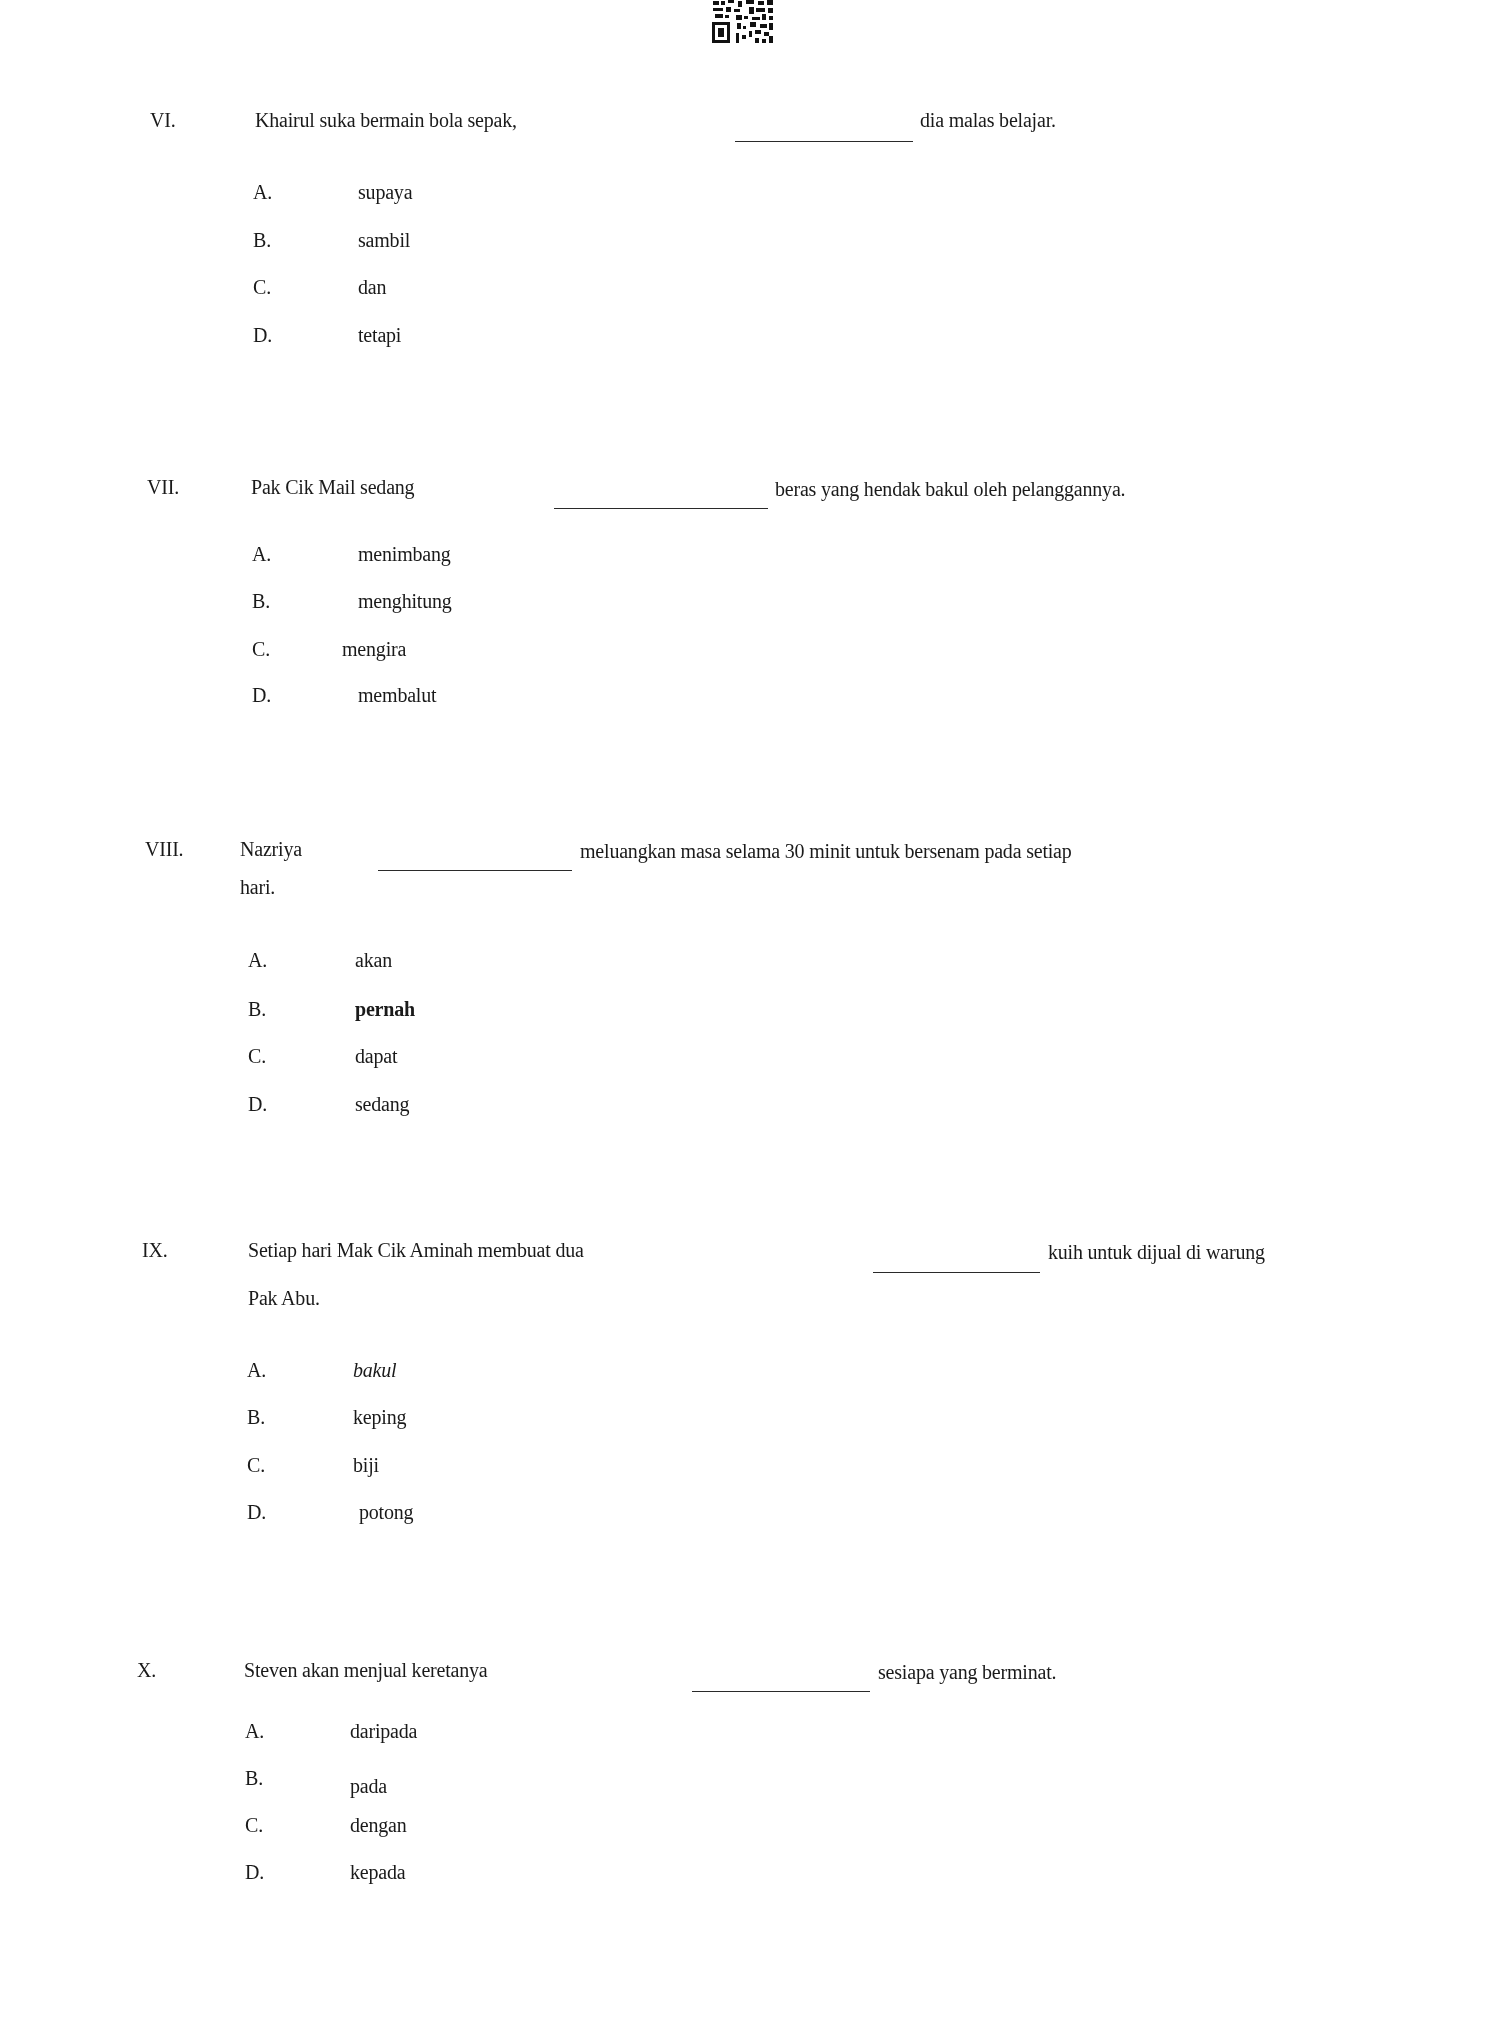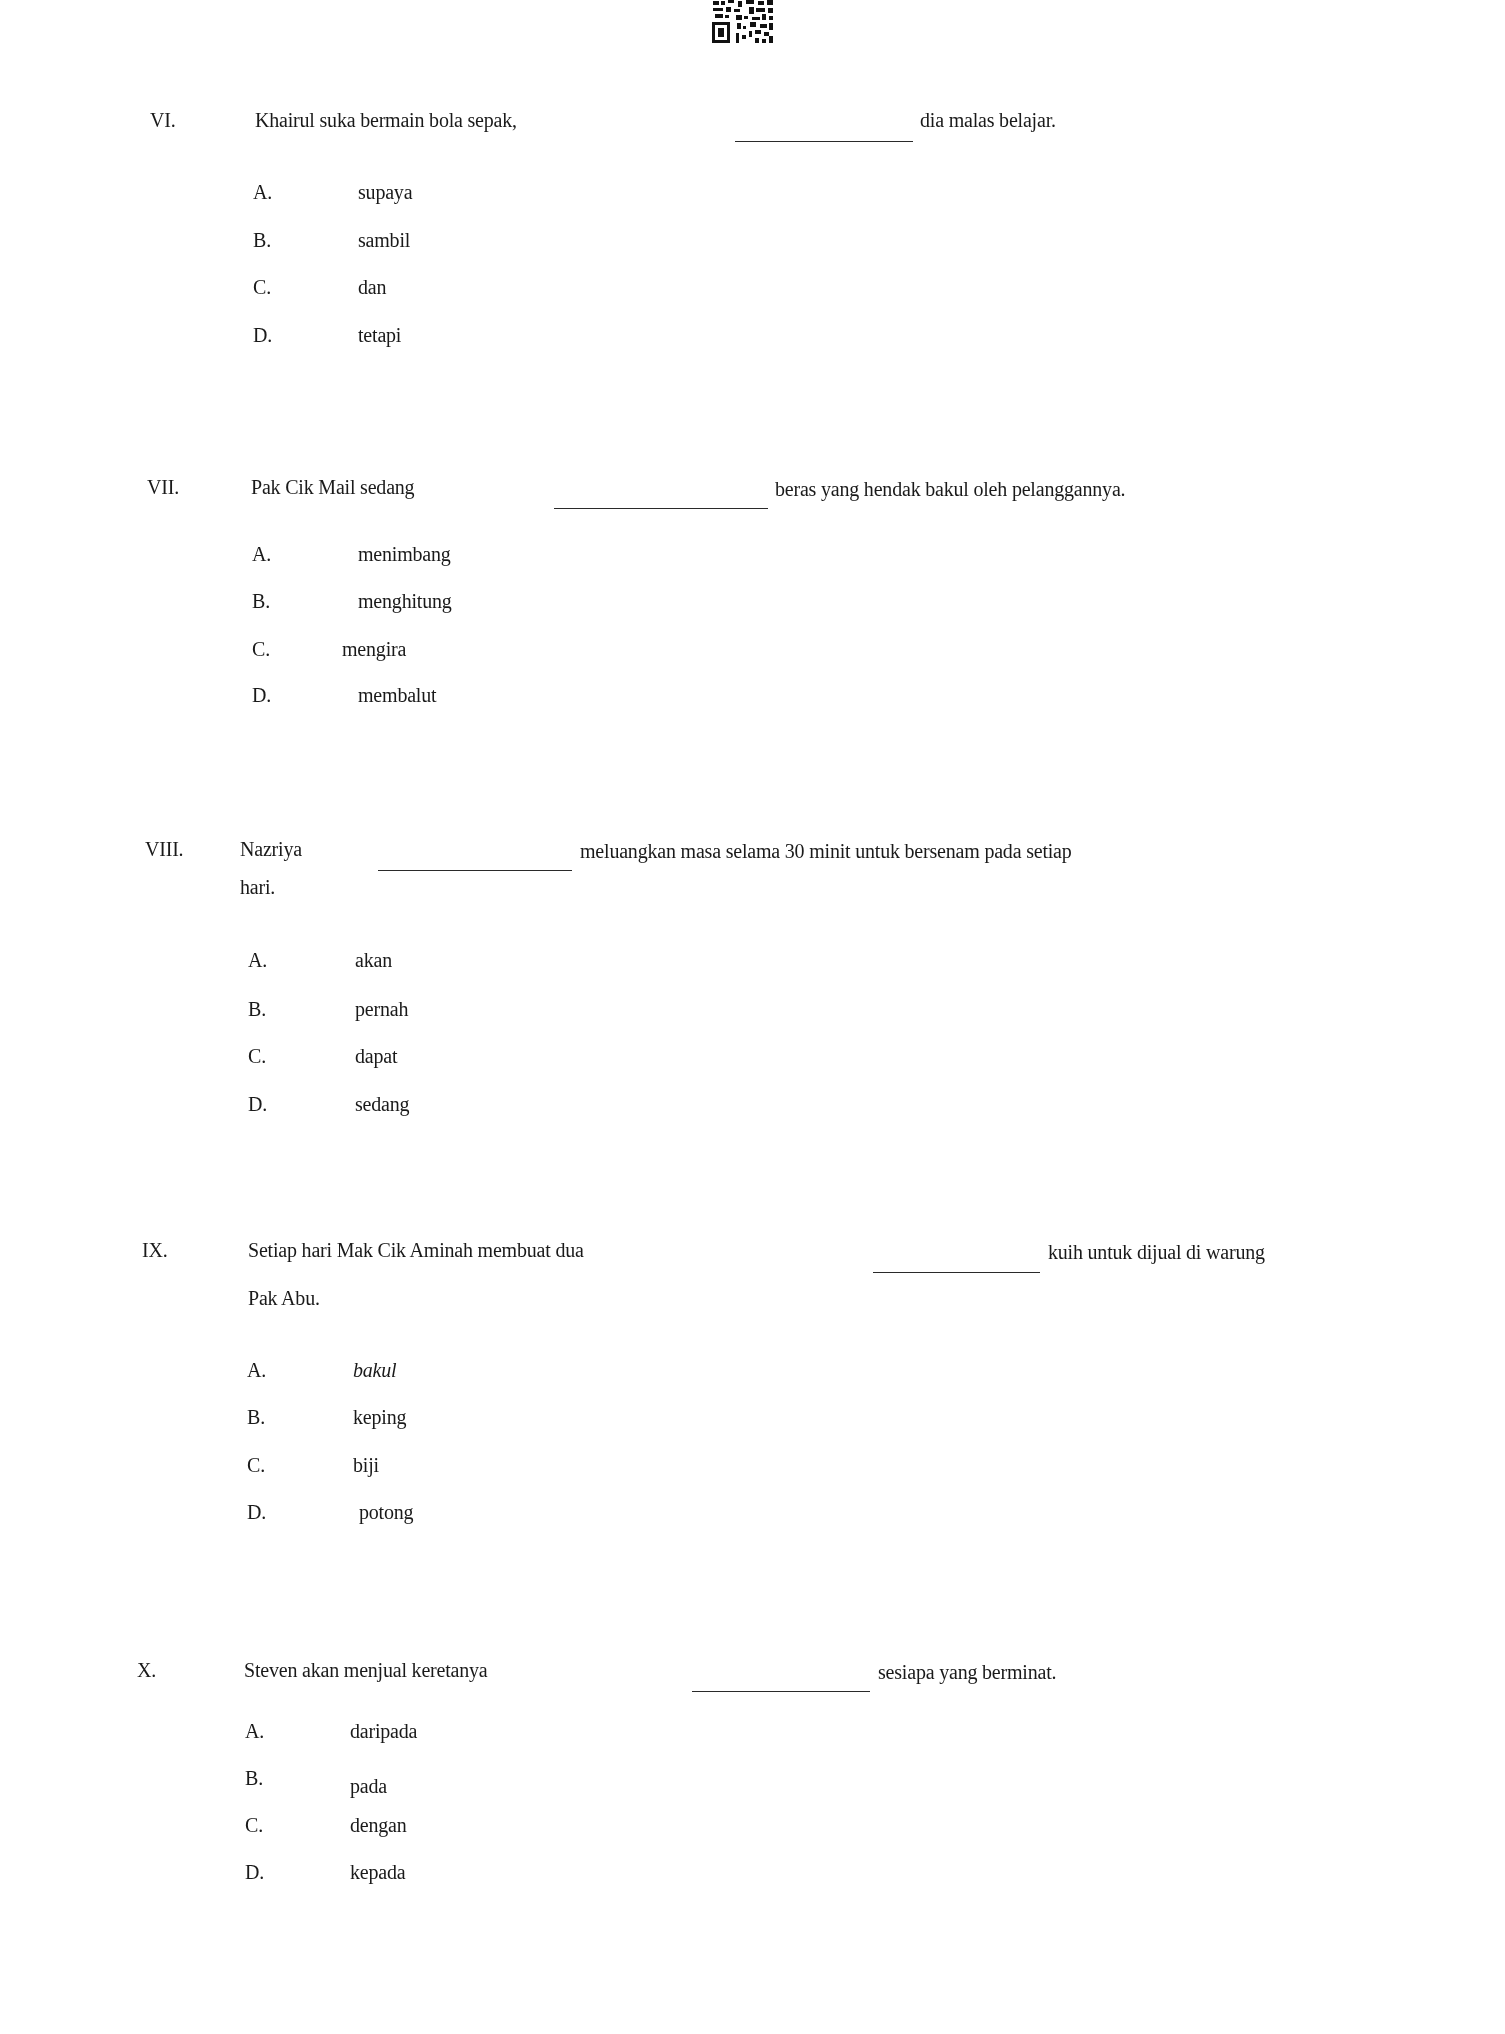--- a/index.html
+++ b/index.html
@@ -120,21 +120,21 @@
   <div class="blank" style="left:378px; top:870px; width:194px;"></div>
   <div class="ln" style="left:580px; top:835px;">meluangkan masa selama 30 minit untuk bersenam pada setiap</div>
   <div class="ln" style="left:240px; top:871px;">hari.</div>
 
   <div>
     <div class="ln" style="left:248px; top:944px;">A.</div>
     <div class="ln" style="left:355px; top:944px;">akan</div>
   </div>
   <div>
     <div class="ln" style="left:248px; top:993px;">B.</div>
-    <div class="ln" style="left:355px; top:993px;">pernah</div>
+    <div class="ln" style="left:355px; top:993px;font-weight:bold;">pernah</div>
   </div>
   <div>
     <div class="ln" style="left:248px; top:1040px;">C.</div>
     <div class="ln" style="left:355px; top:1040px;">dapat</div>
   </div>
   <div>
     <div class="ln" style="left:248px; top:1088px;">D.</div>
     <div class="ln" style="left:355px; top:1088px;">sedang</div>
   </div>
 </div>

